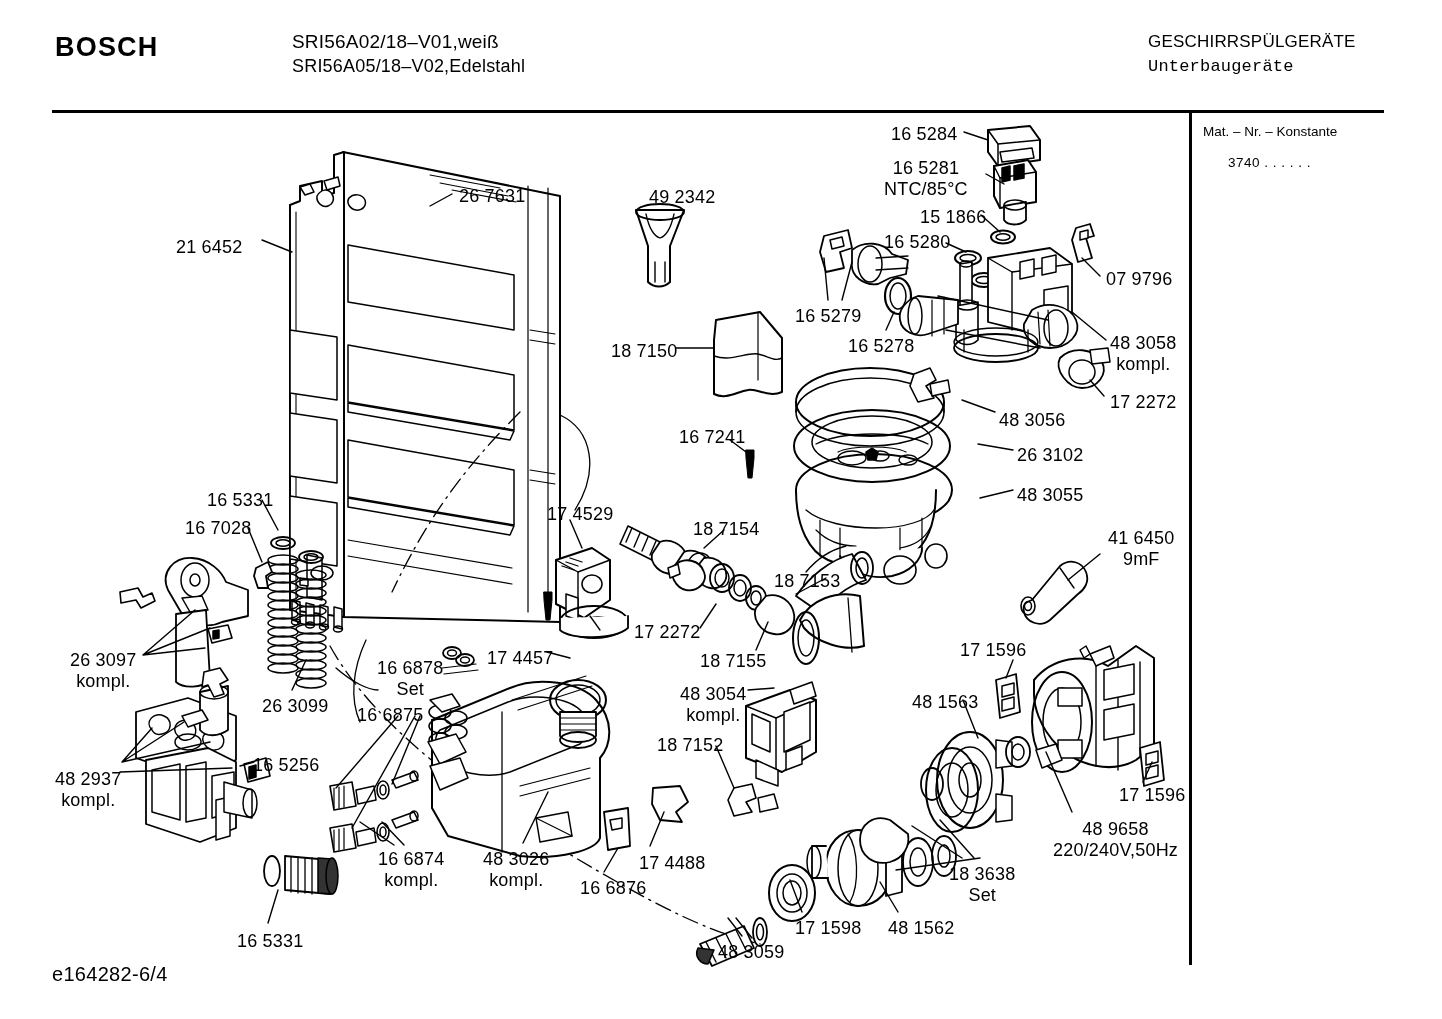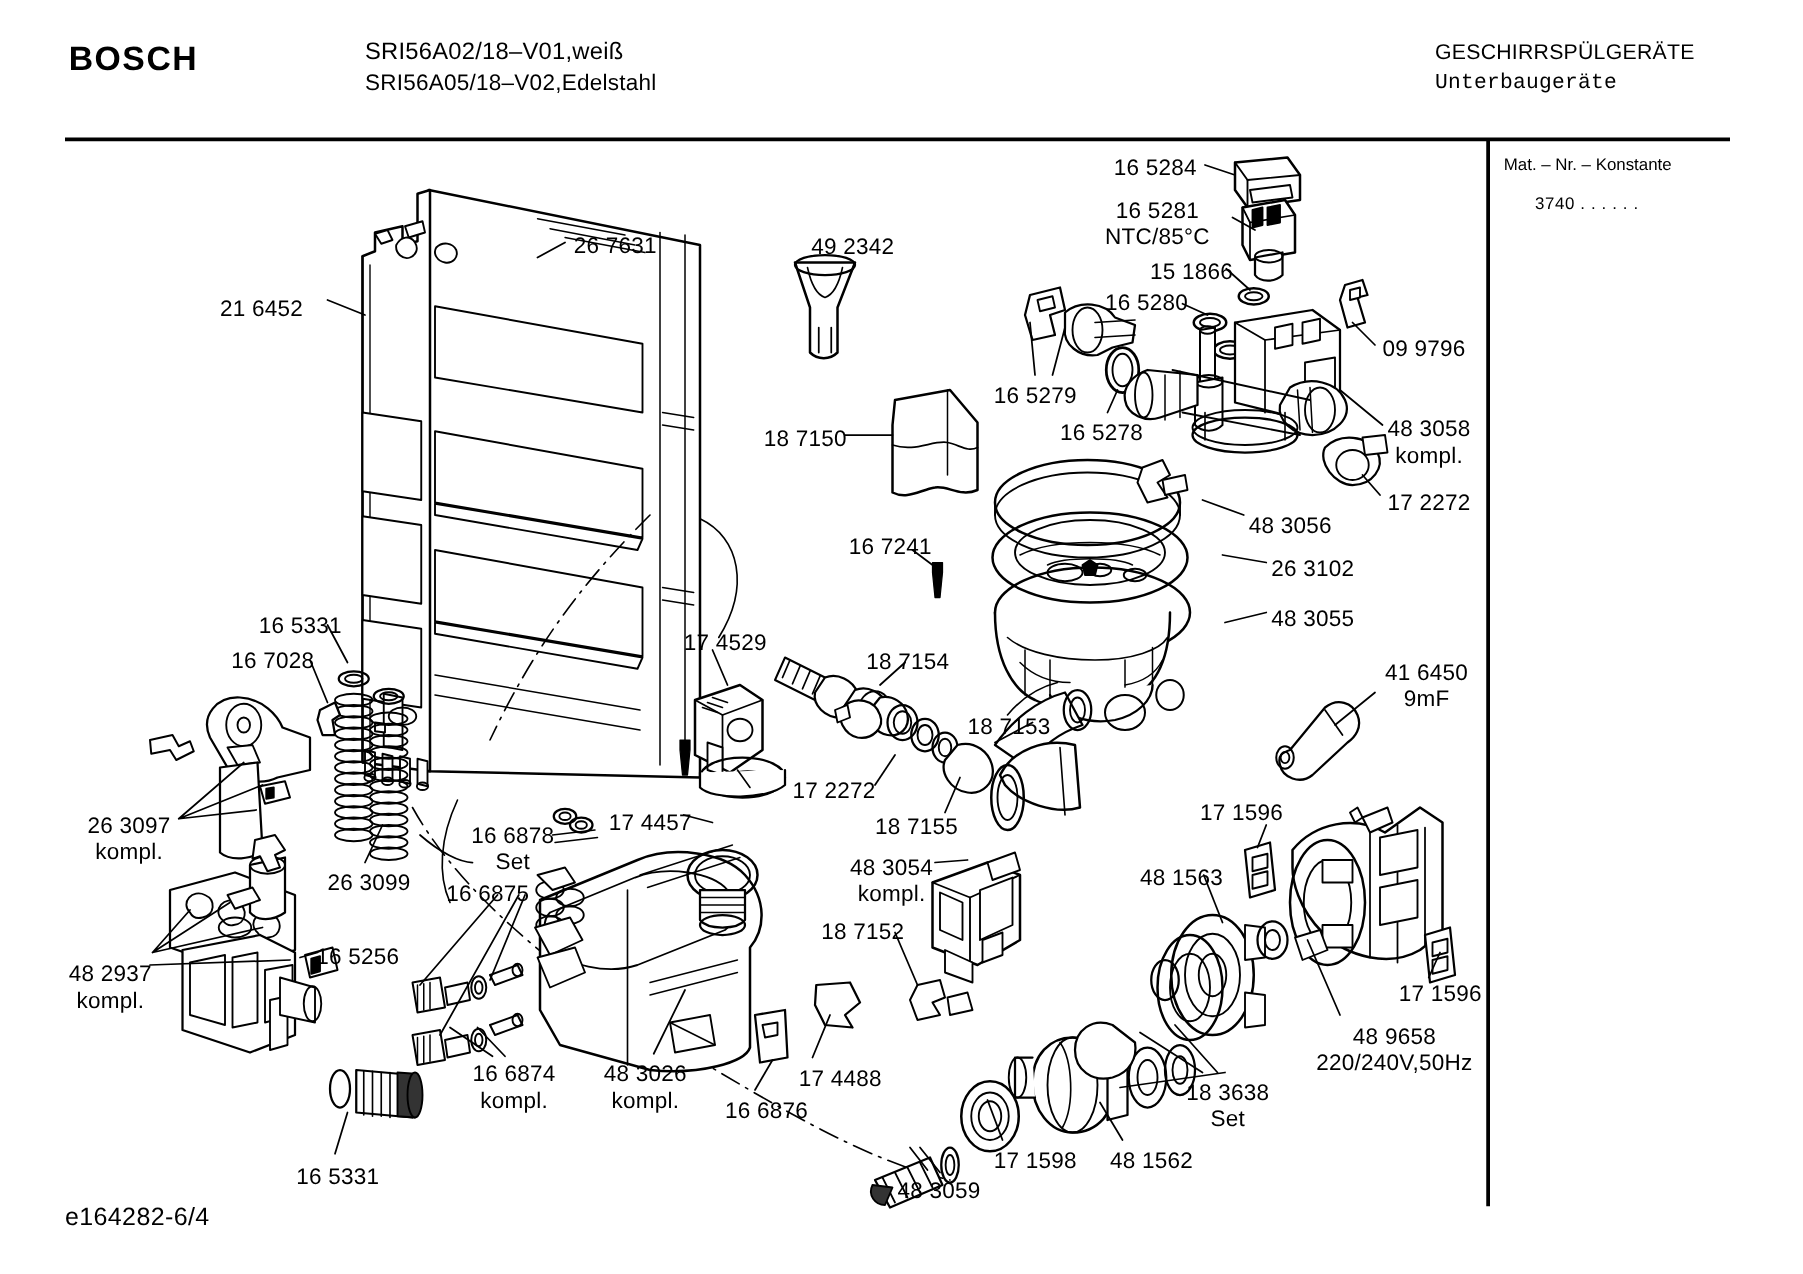--- a/index.html
+++ b/index.html
@@ -592,21 +592,21 @@
   <div class="lbl" style="left:176px;top:237px"><span>21 6452</span></div>
   <div class="lbl" style="left:459px;top:186px"><span>26 7631</span></div>
   <div class="lbl" style="left:649px;top:187px"><span>49 2342</span></div>
   <div class="lbl" style="left:891px;top:124px"><span>16 5284</span></div>
   <div class="lbl two" style="left:884px;top:158px">
     <div>16 5281</div>
     <div>NTC/85°C</div>
   </div>
   <div class="lbl" style="left:920px;top:207px"><span>15 1866</span></div>
   <div class="lbl" style="left:884px;top:232px"><span>16 5280</span></div>
-  <div class="lbl" style="left:1106px;top:269px"><span>09 9796</span></div>
+  <div class="lbl" style="left:1106px;top:269px"><span>07 9796</span></div>
   <div class="lbl" style="left:795px;top:306px"><span>16 5279</span></div>
   <div class="lbl" style="left:848px;top:336px"><span>16 5278</span></div>
   <div class="lbl two" style="left:1110px;top:333px">
     <div>48 3058</div>
     <div>kompl.</div>
   </div>
   <div class="lbl" style="left:1110px;top:392px"><span>17 2272</span></div>
   <div class="lbl" style="left:611px;top:341px"><span>18 7150</span></div>
   <div class="lbl" style="left:679px;top:427px"><span>16 7241</span></div>
   <div class="lbl" style="left:999px;top:410px"><span>48 3056</span></div>

